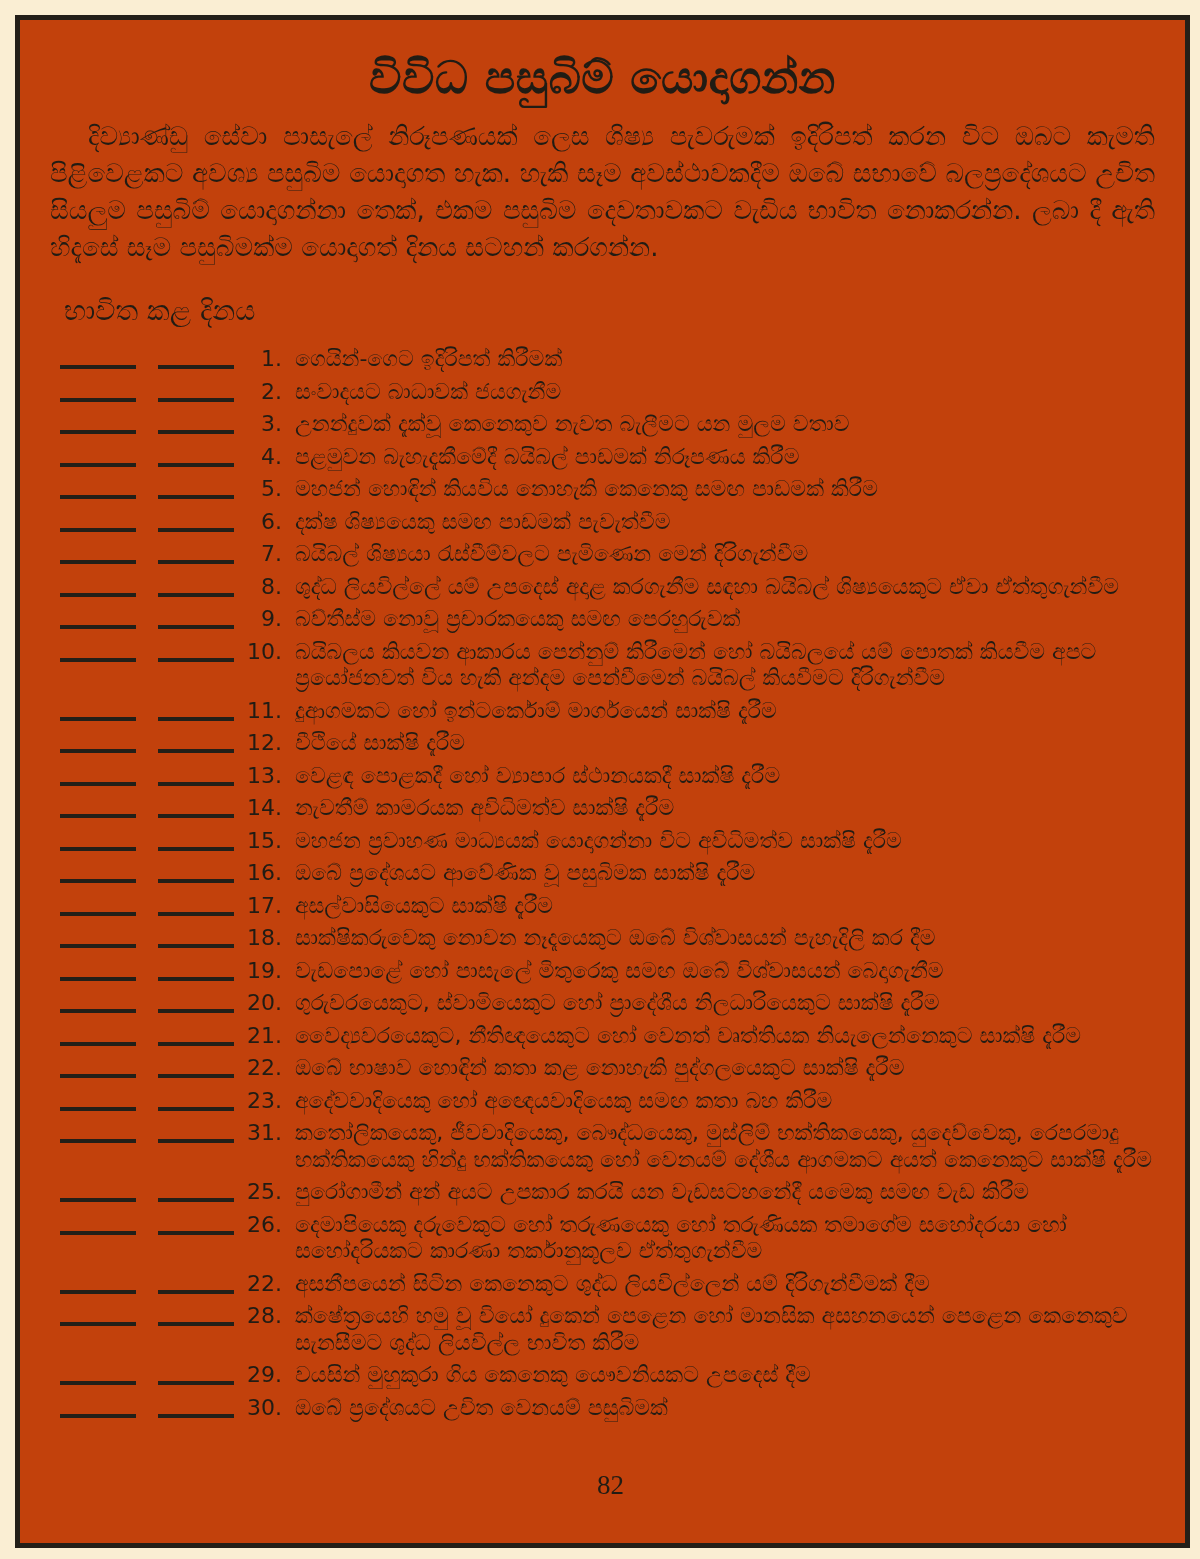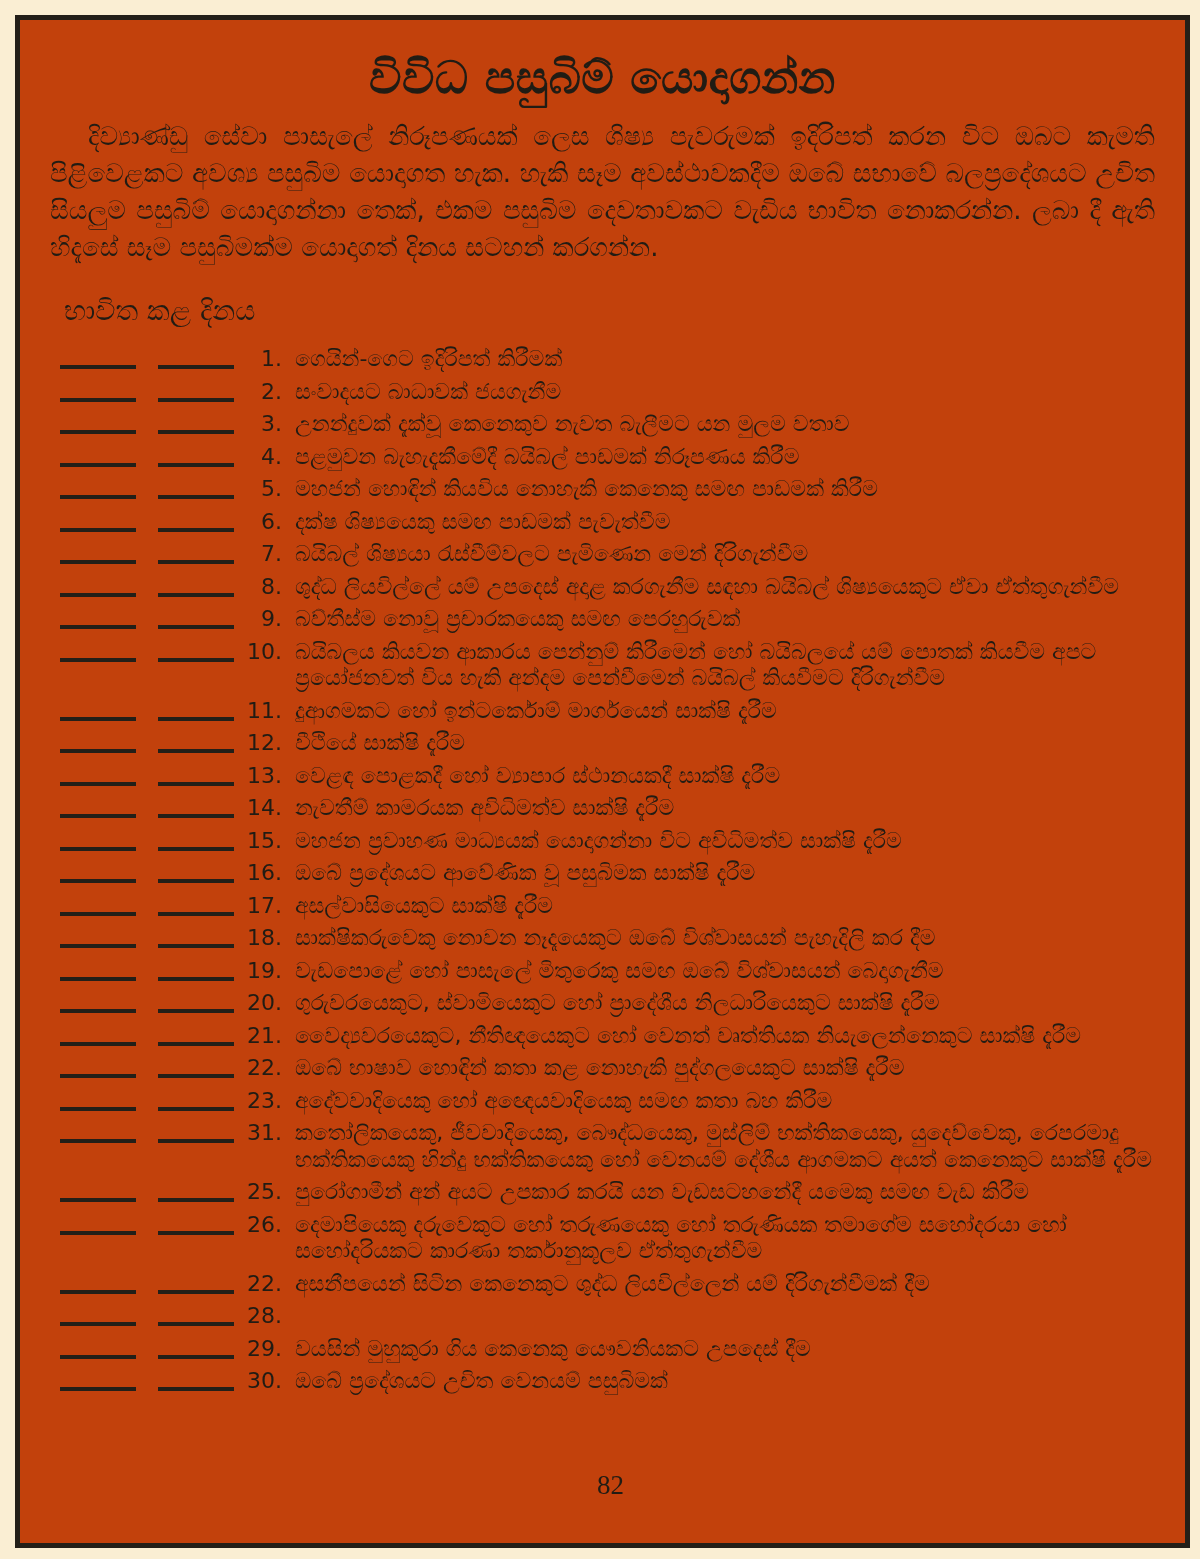--- a/index.html
+++ b/index.html
@@ -315,20 +315,21 @@
         </div>
         <div class="num">22.</div>
         <div class="text">අසනීපයෙන් සිටින කෙනෙකුට ශුද්ධ ලියවිල්ලෙන් යම් දිරිගැන්වීමක් දීම</div>
       </div>
       <div class="row">
         <div class="blanks">
           <div class="blank"></div>
           <div class="blank"></div>
         </div>
         <div class="num">28.</div>
+        <div class="text">ක්ෂේත්‍රයෙහි හමු වූ වියෝ දුකෙන් පෙළෙන හෝ මානසික අසහනයෙන් පෙළෙන කෙනෙකුව සැනසීමට ශුද්ධ ලියවිල්ල භාවිත කිරීම</div>
       </div>
       <div class="row">
         <div class="blanks">
           <div class="blank"></div>
           <div class="blank"></div>
         </div>
         <div class="num">29.</div>
         <div class="text">වයසින් මුහුකුරා ගිය කෙනෙකු යෞවනියකට උපදෙස් දීම</div>
       </div>
       <div class="row">

